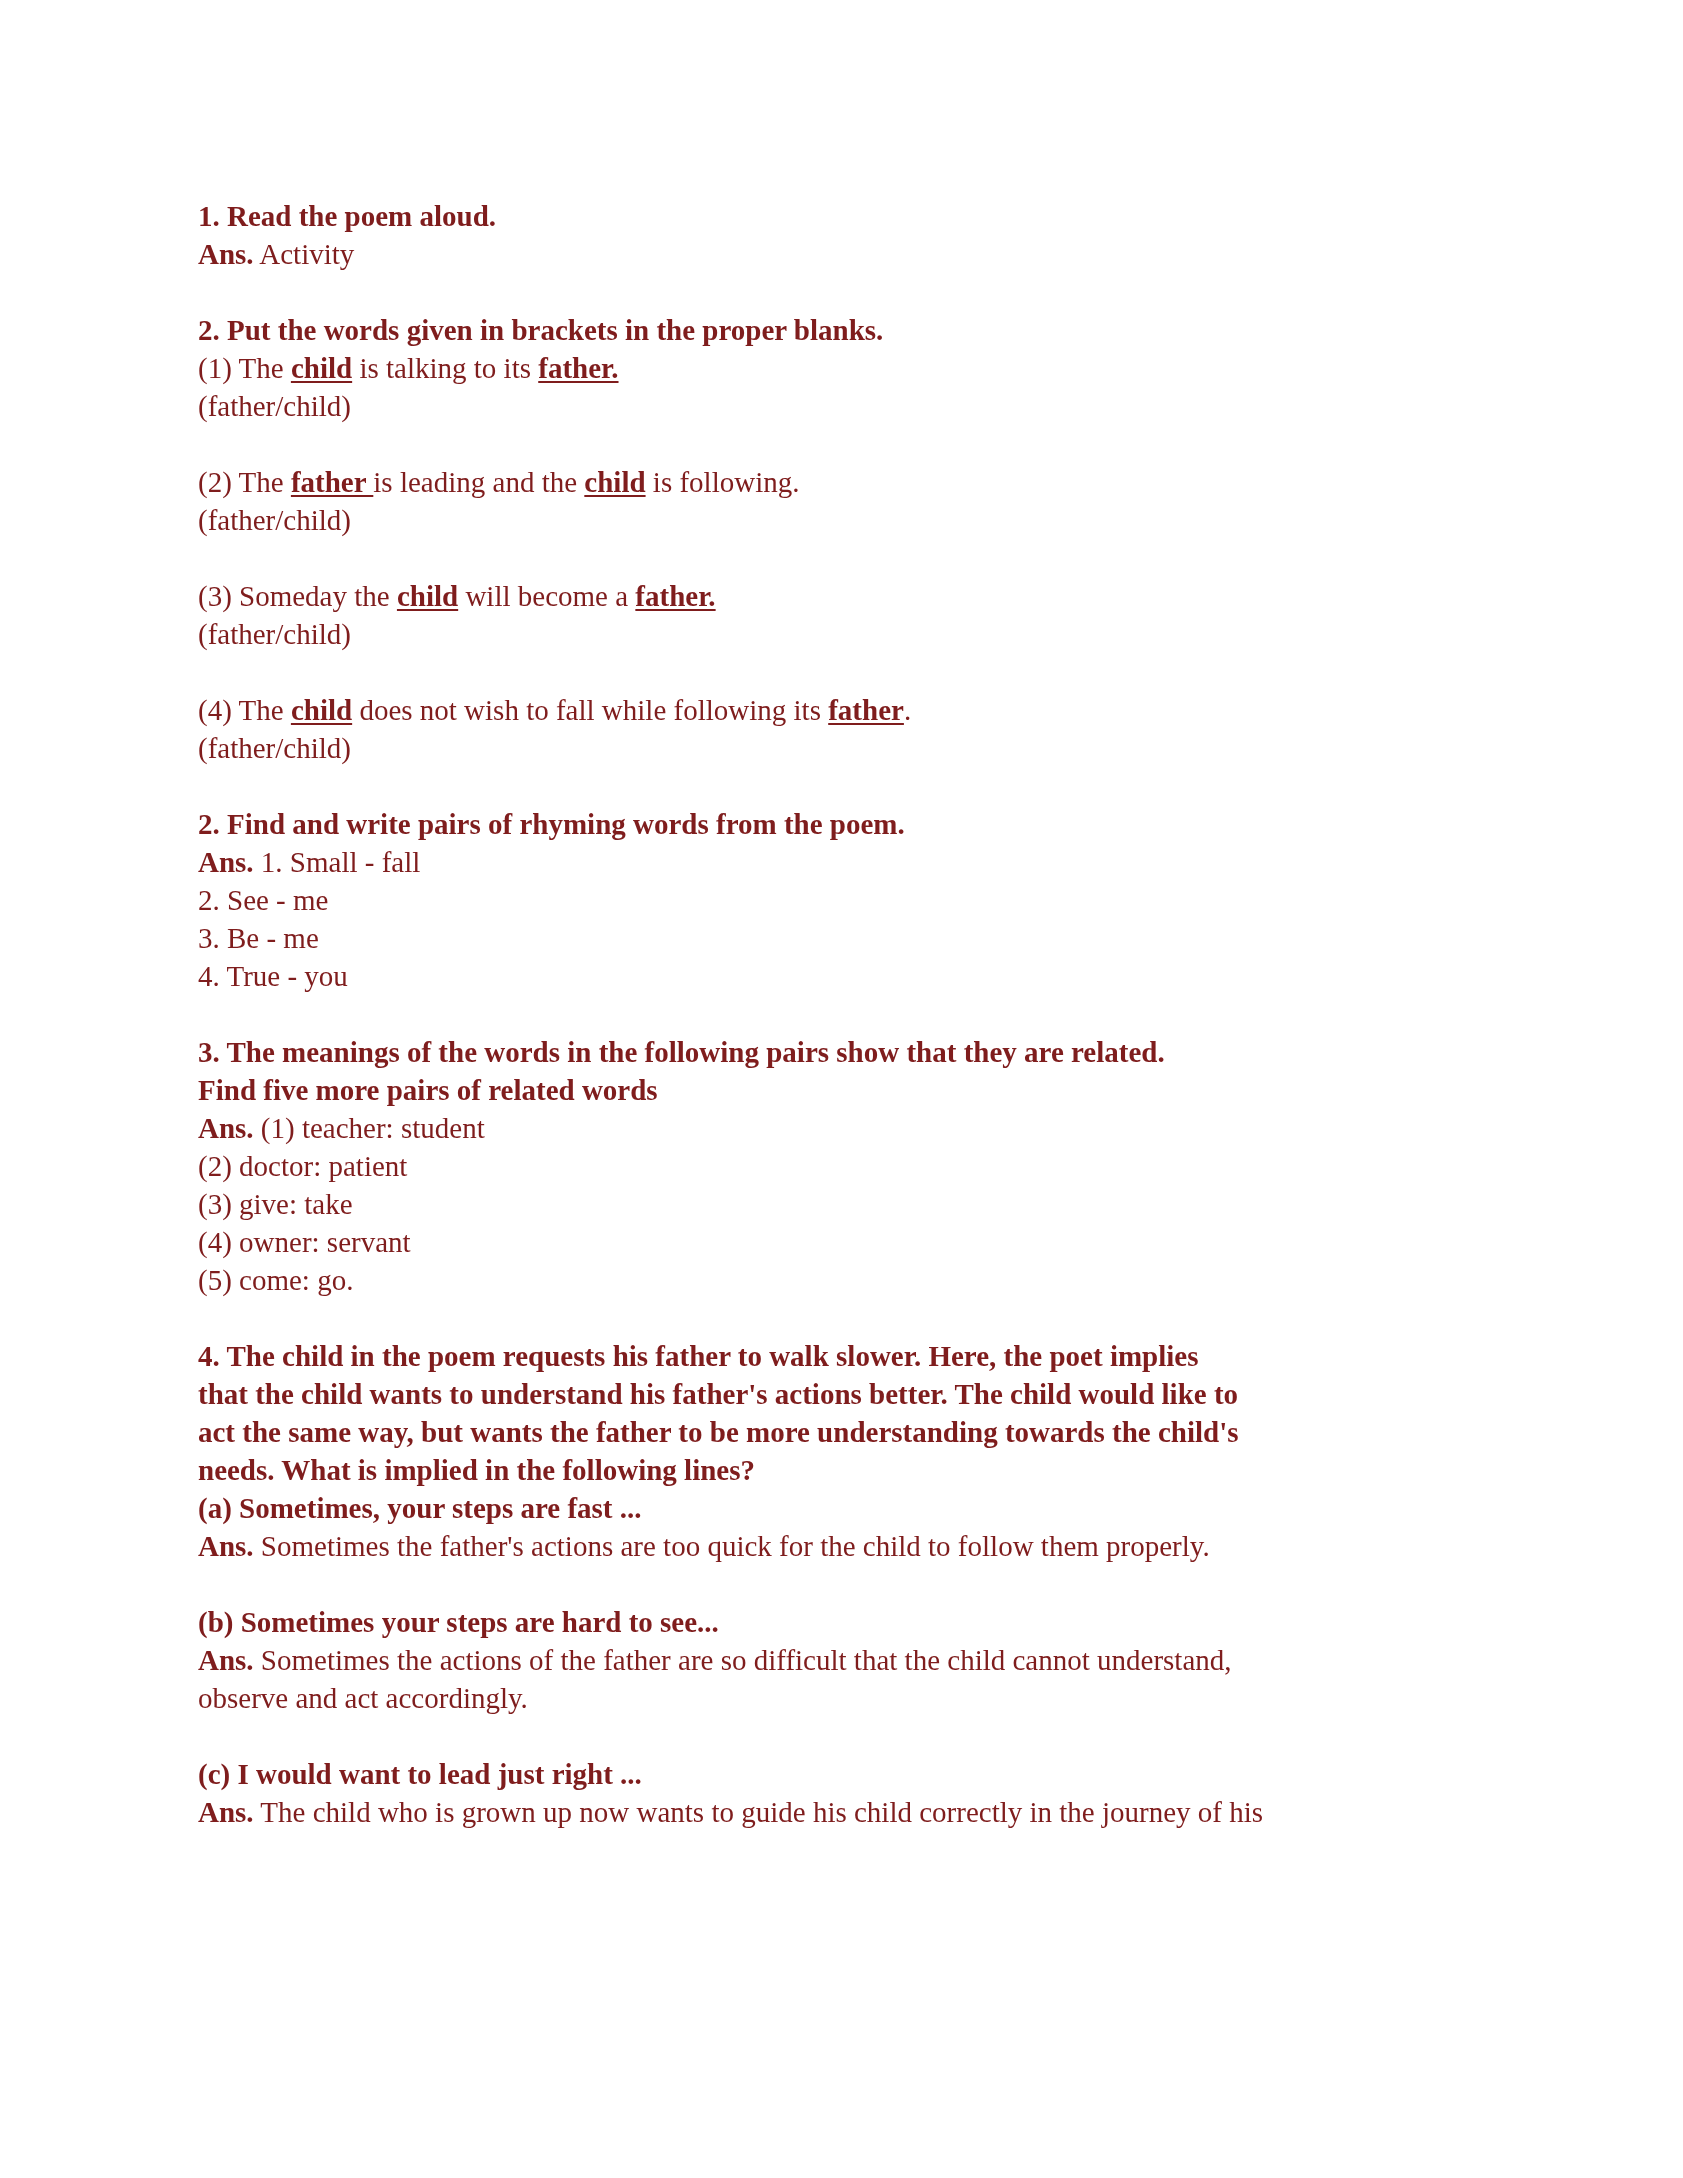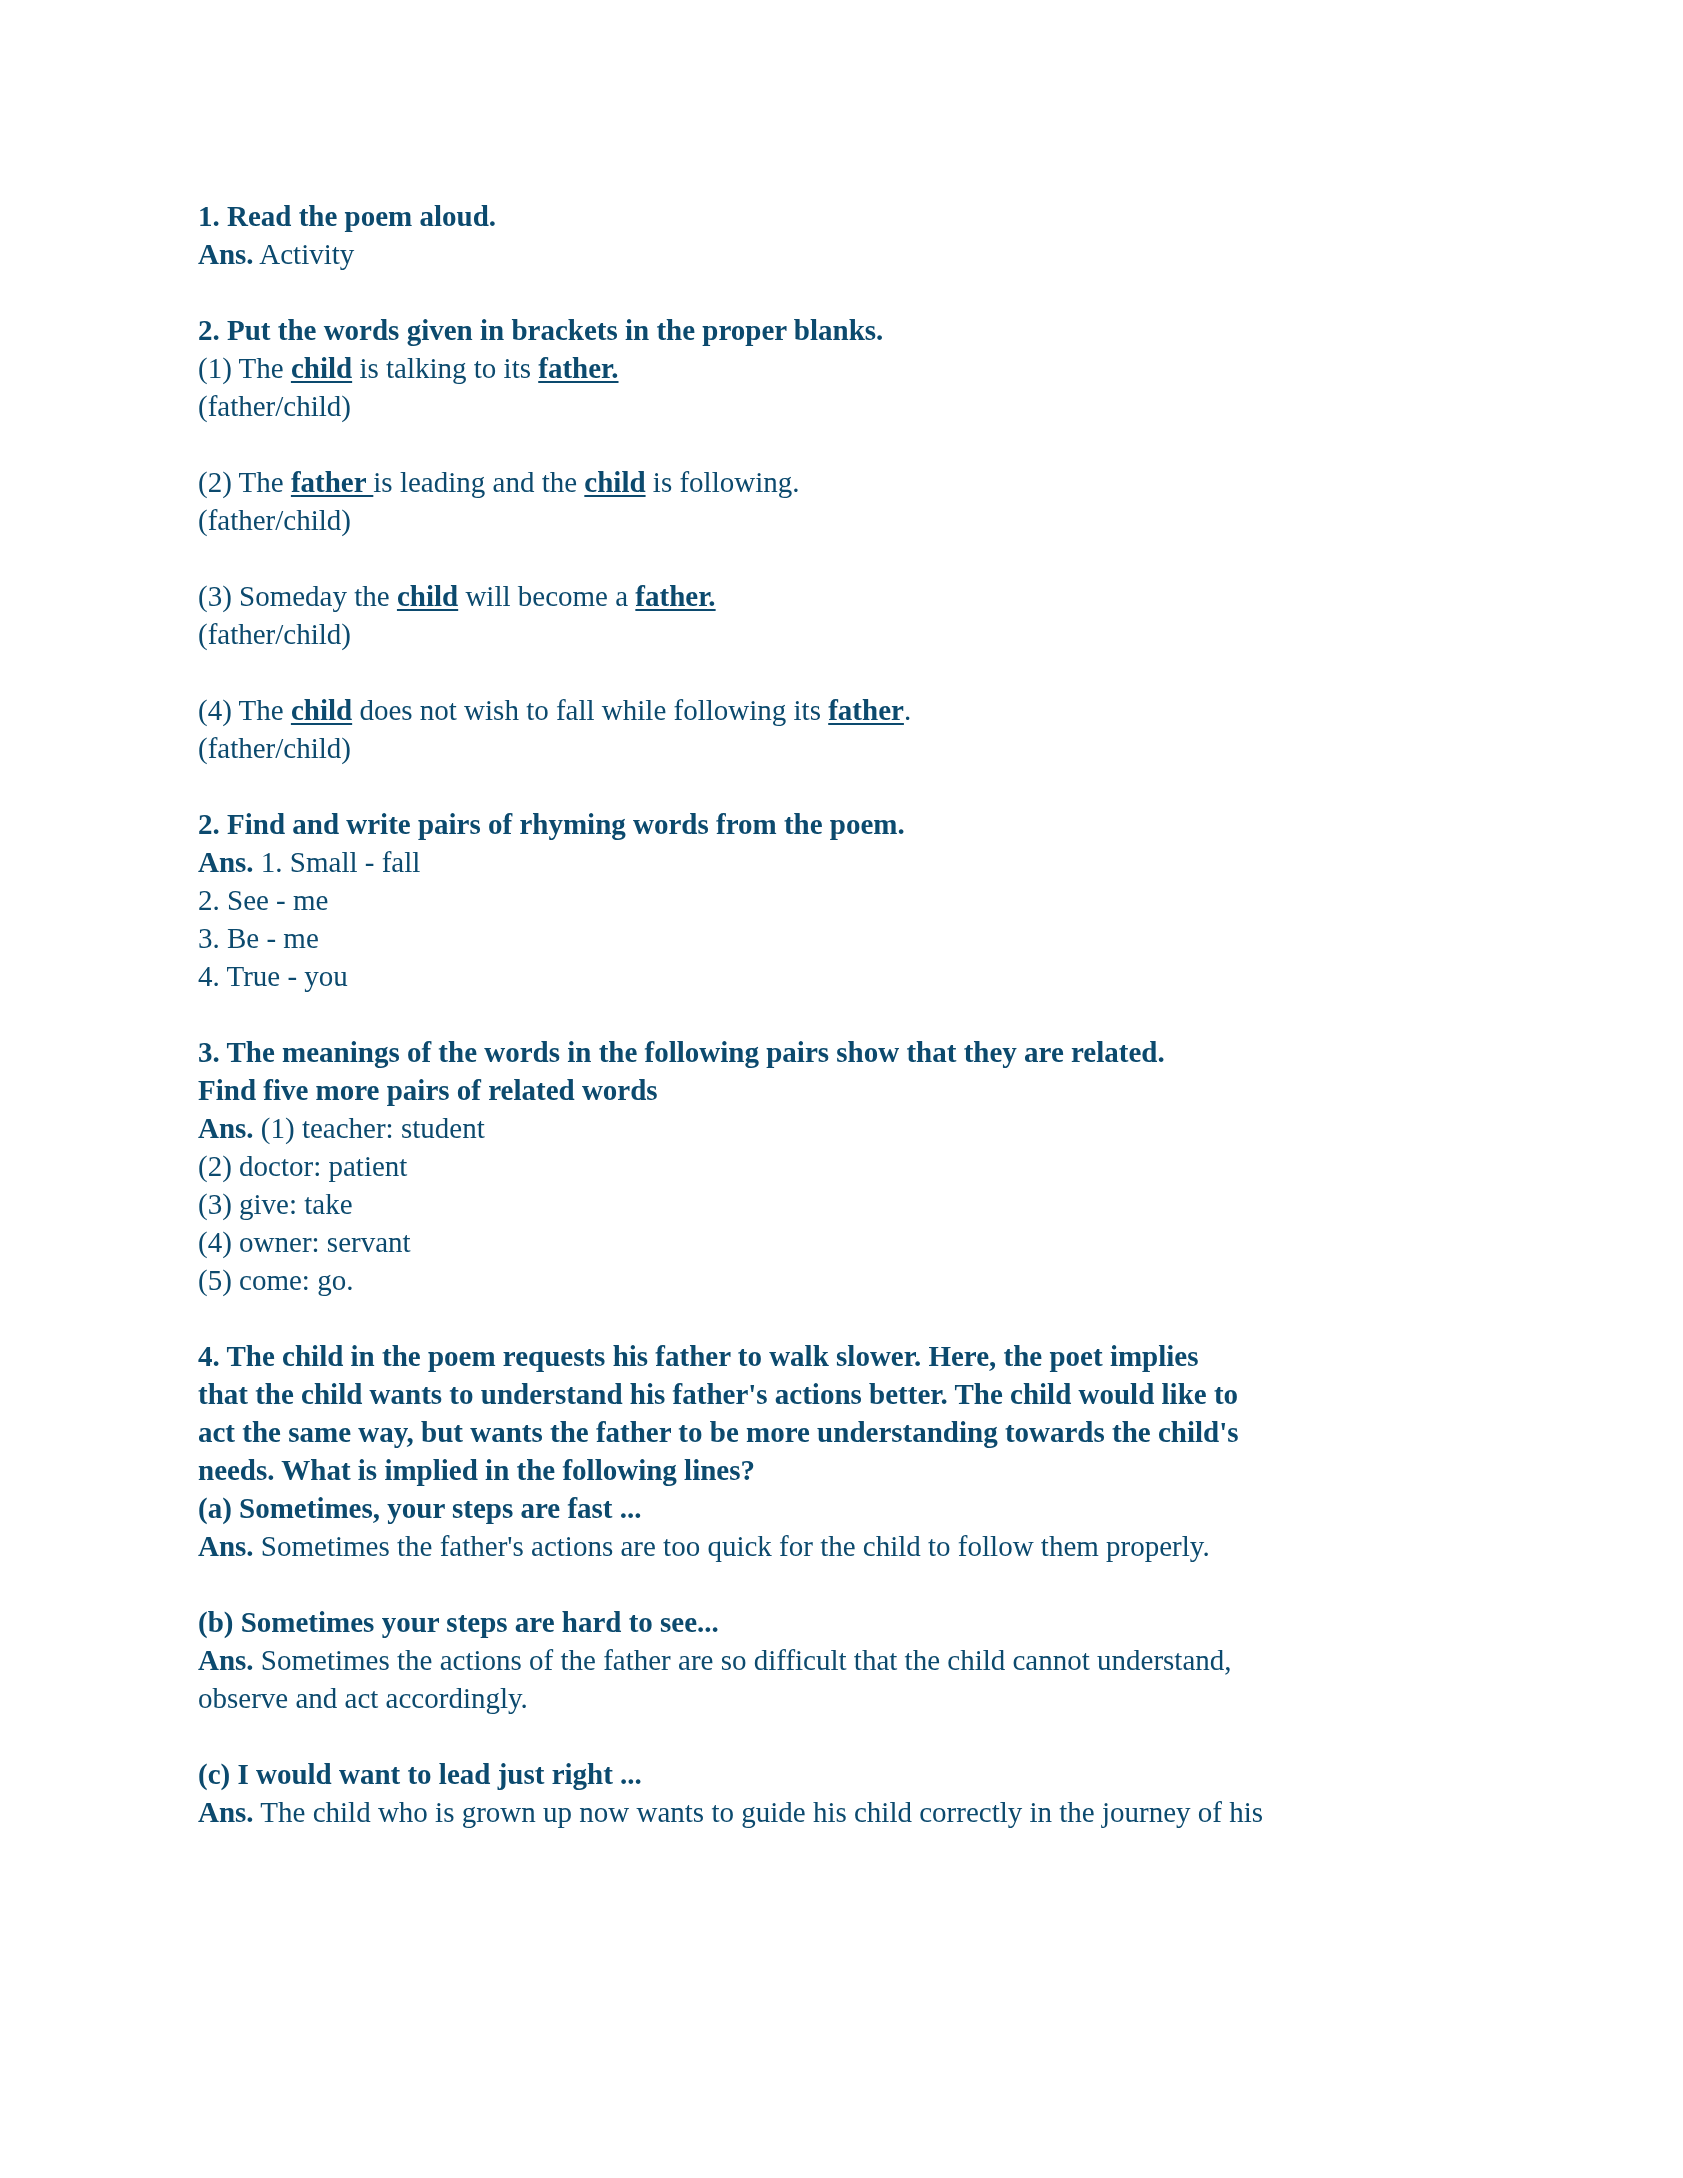--- a/index.html
+++ b/index.html
@@ -14,21 +14,21 @@
       overflow: hidden;
     }
     .page {
       position: absolute;
       left: 198px;
       top: 197px;
       width: 1287px;
       font-family: "Liberation Serif", "DejaVu Serif", serif;
       font-size: 29px;
       line-height: 38px;
-      color: #0c4a6e;
+      color: #7f1d1d;
     }
     .line {
       display: block;
       white-space: nowrap;
       height: 38px;
     }
     .blank {
       display: block;
       height: 38px;
     }

